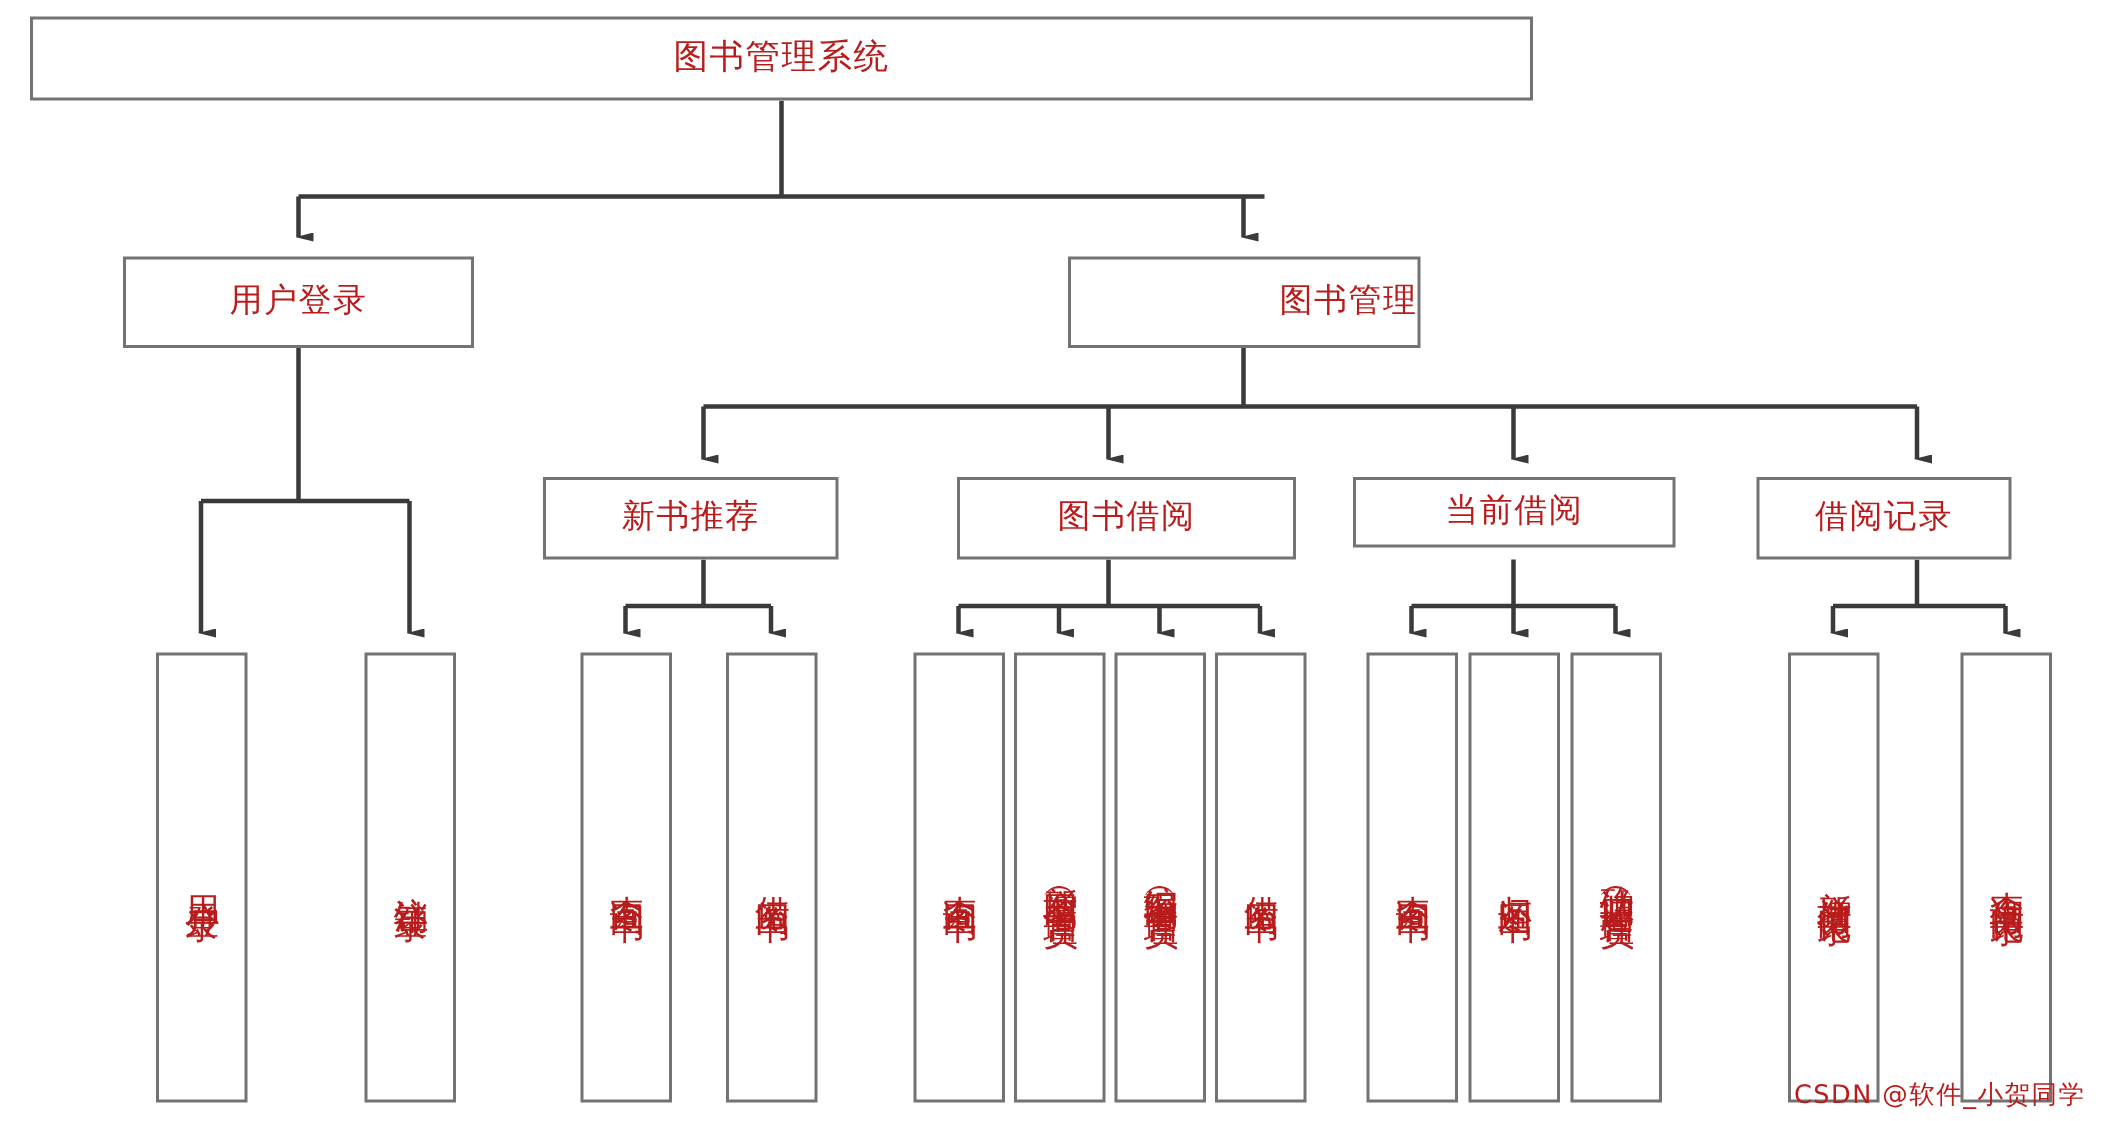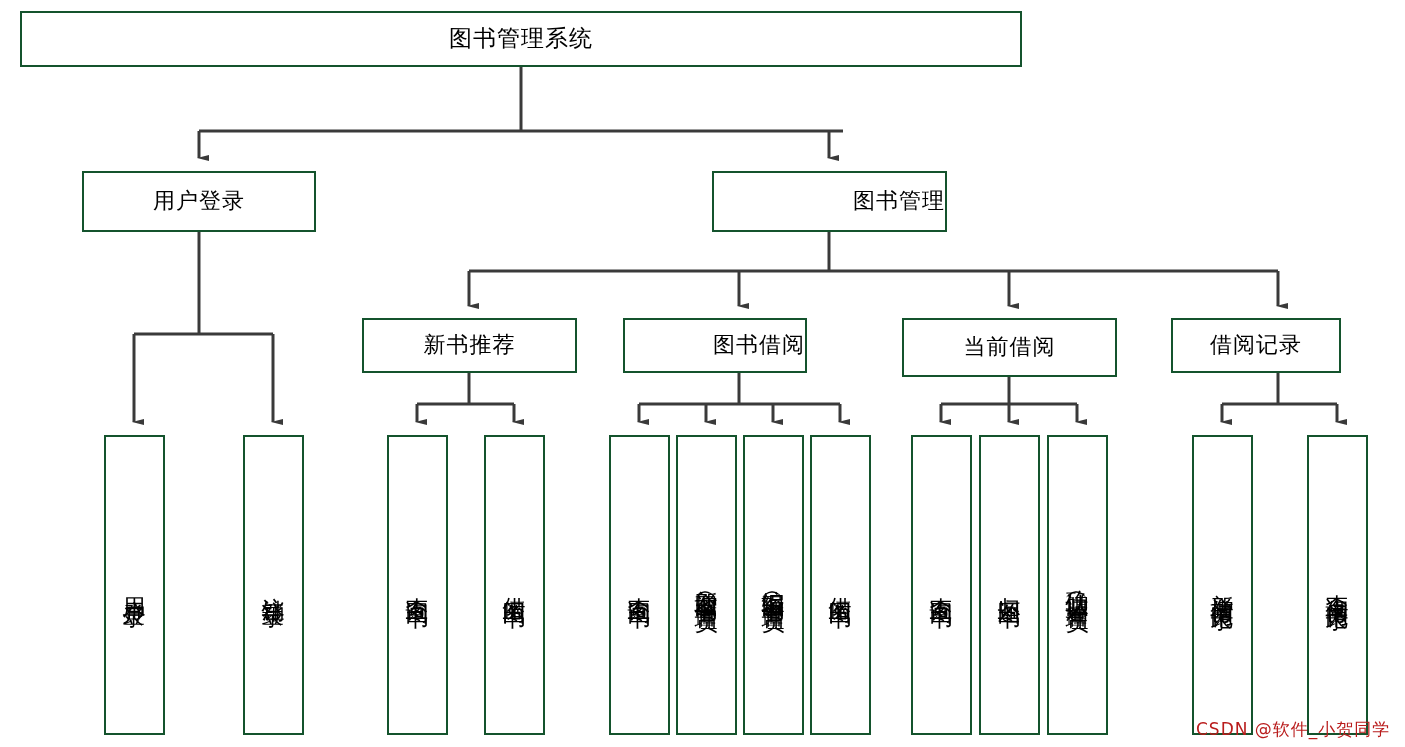--- a/index.html
+++ b/index.html
@@ -22,26 +22,26 @@
     position: absolute;
     left: 0;
     top: 0;
     width: 1405px;
     height: 747px;
     pointer-events: none;
   }
   .node {
     position: absolute;
     box-sizing: border-box;
-    border: 2px solid #14532d;
+    border: 2px solid #737373;
     background: #ffffff;
     display: flex;
     align-items: center;
     justify-content: center;
-    color: #000000;
+    color: #b91c1c;
   }
   .node.horiz {
     font-size: 22px;
     letter-spacing: 1px;
     line-height: 1.2;
   }
   .node.root {
     font-size: 23px;
   }
   .node.vert {
@@ -126,27 +126,27 @@
     <span>图书管理系统</span>
   </div>
 
   <div class="node horiz" style="left:82px; top:171px; width:234px; height:61px;">
     <span>用户登录</span>
   </div>
   <div class="node horiz" style="left:712px; top:171px; width:235px; height:61px;justify-content:flex-end;">
     <span>图书管理</span>
   </div>
 
-  <div class="node horiz" style="left:362px; top:318px; width:215px; height:55px;text-align:center;">
+  <div class="node horiz" style="left:362px; top:318px; width:197px; height:55px;text-align:center;">
     <span>新书推荐</span>
   </div>
-  <div class="node horiz" style="left:623px; top:318px; width:184px; height:55px;justify-content:flex-end;">
+  <div class="node horiz" style="left:638px; top:318px; width:226px; height:55px;">
     <span>图书借阅</span>
   </div>
-  <div class="node horiz" style="left:902px; top:318px; width:215px; height:59px;">
+  <div class="node horiz" style="left:902px; top:318px; width:215px; height:47px;">
     <span>当前借阅</span>
   </div>
   <div class="node horiz" style="left:1171px; top:318px; width:170px; height:55px;">
     <span>借阅记录</span>
   </div>
 
   <div class="node vert" style="left:104px; top:435px; width:61px; height:300px;">
     <span class="vlabel">用户登录</span>
   </div>
   <div class="node vert" style="left:243px; top:435px; width:61px; height:300px;">

